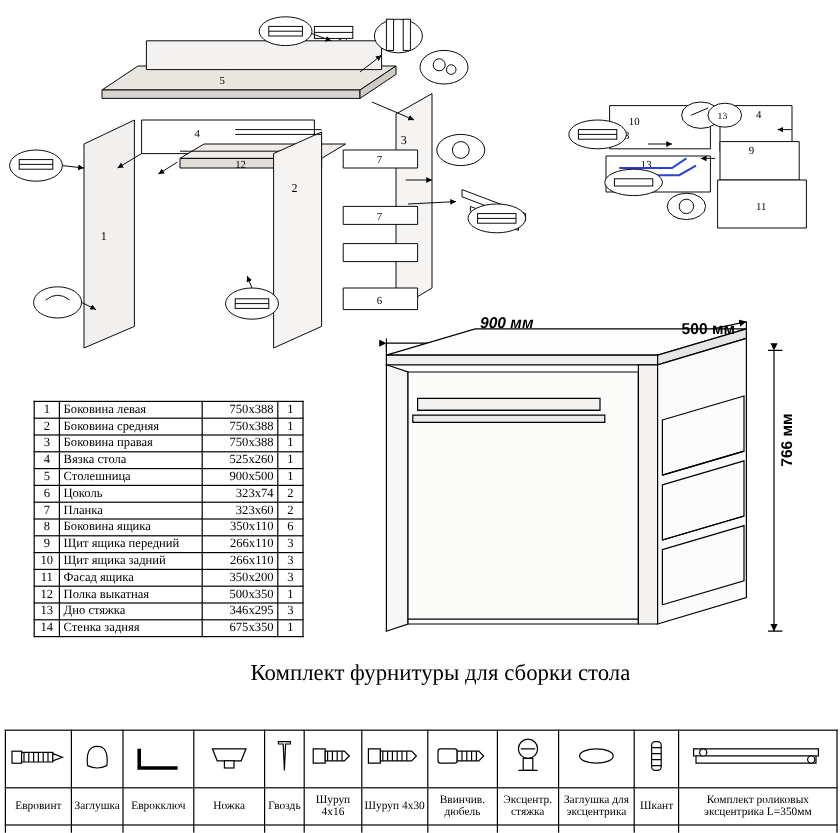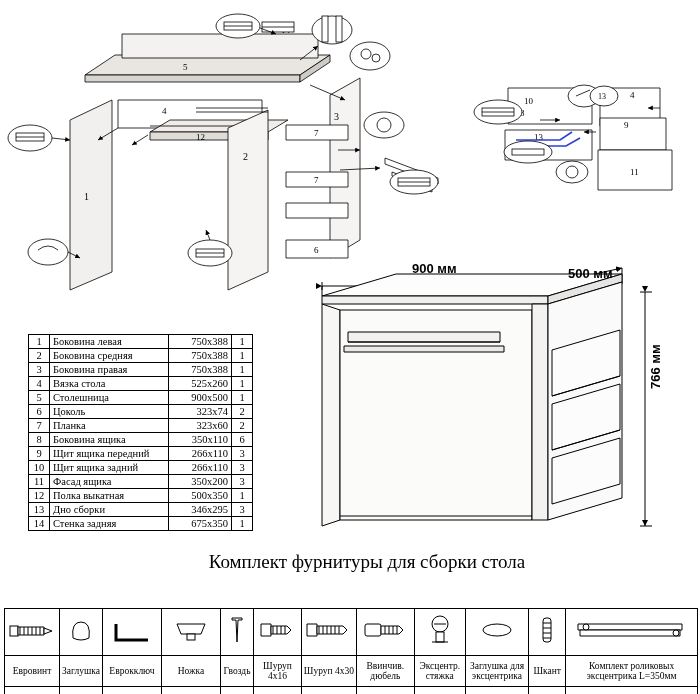--- a/index.html
+++ b/index.html
@@ -34,21 +34,21 @@
   .pt-size{width:56px;text-align:right;}
   .pt-qty{width:14px;text-align:center;}
 
   
   .dim-label{
     position:absolute;
     font-family:"Liberation Sans", sans-serif;
     font-weight:bold;
     font-size:13px;
   }
-  .dim-900{left:412px;top:261px;}
+  .dim-900{left:400px;top:261px;font-style:italic;}
   .dim-500{left:568px;top:266px;}
   .dim-766{left:648px;top:389px;transform:rotate(-90deg);transform-origin:left top;}
 
   
   .hw-title{
     position:absolute;left:0;top:551px;width:700px;text-align:center;
     font-size:19px;font-family:"Liberation Serif", serif;padding-left:17px;
   }
   .hw-table{
     position:absolute;left:4px;top:584px;
@@ -273,21 +273,21 @@
           <td class="pt-qty">3</td>
         </tr>
       <tr>
           <td class="pt-num">12</td>
           <td class="pt-name">Полка выкатная</td>
           <td class="pt-size">500х350</td>
           <td class="pt-qty">1</td>
         </tr>
       <tr>
           <td class="pt-num">13</td>
-          <td class="pt-name">Дно сборки</td>
+          <td class="pt-name">Дно стяжка</td>
           <td class="pt-size">346х295</td>
           <td class="pt-qty">3</td>
         </tr>
       <tr>
           <td class="pt-num">14</td>
           <td class="pt-name">Стенка задняя</td>
           <td class="pt-size">675х350</td>
           <td class="pt-qty">1</td>
         </tr>
     </tbody>

